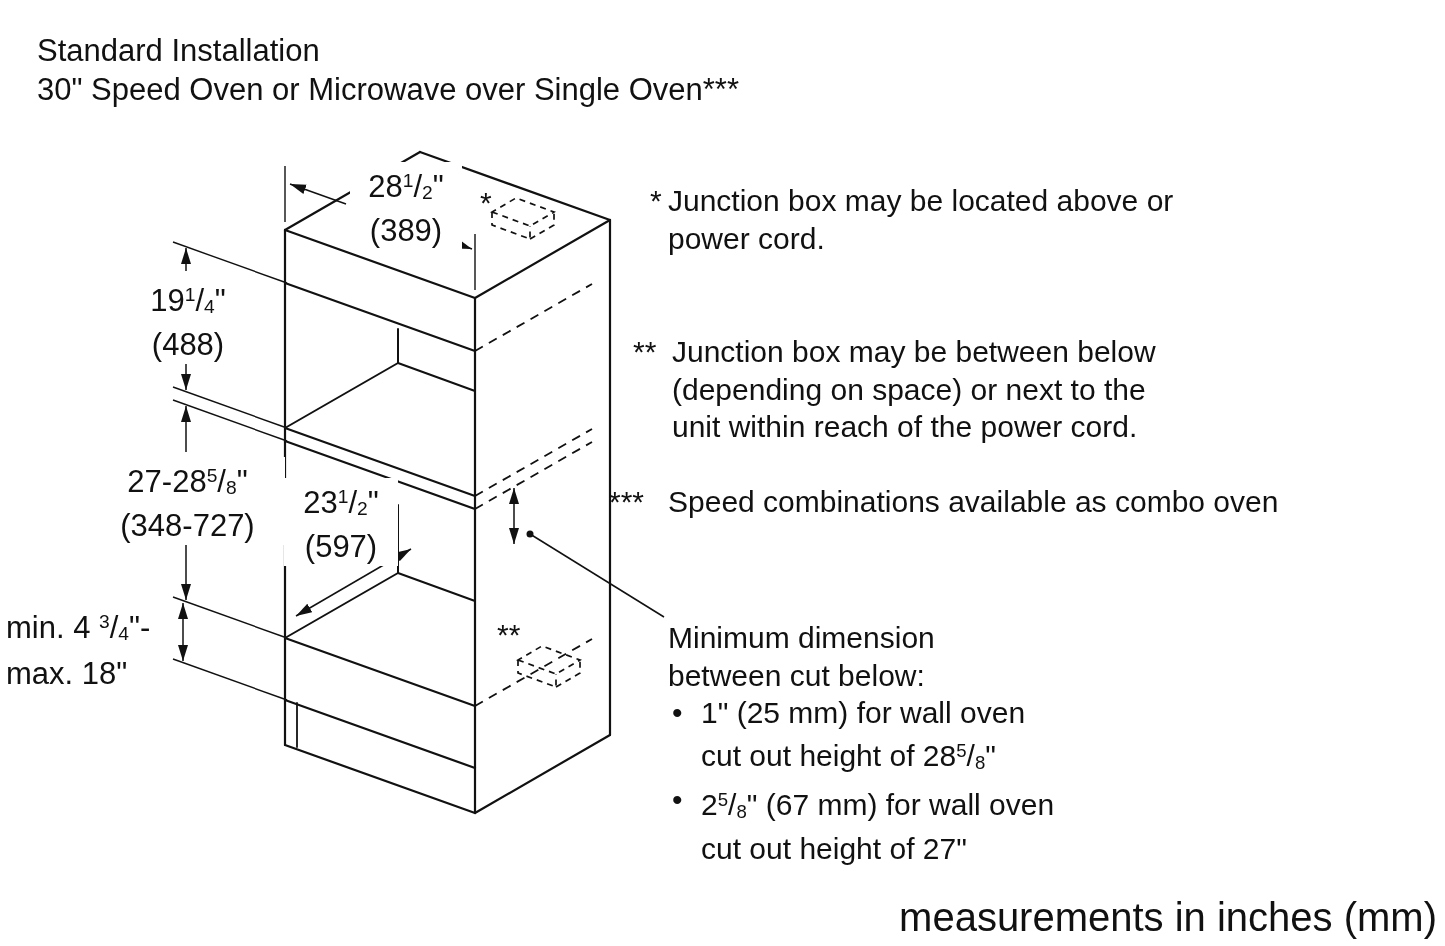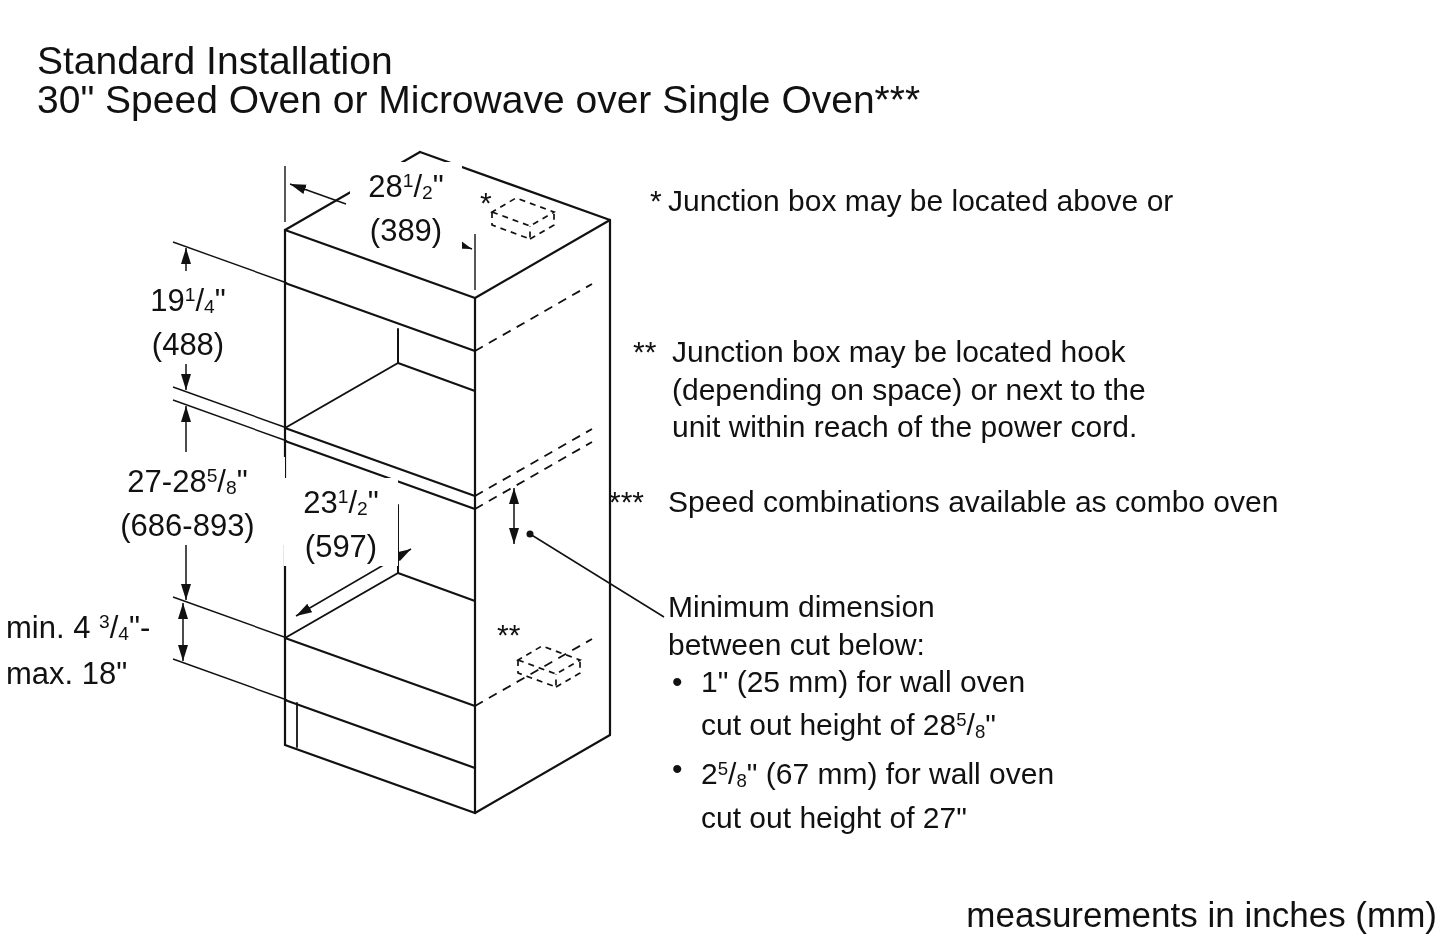--- a/index.html
+++ b/index.html
@@ -1,30 +1,30 @@
 <!DOCTYPE html>
 <html><head>
 <meta charset="utf-8">
 <style>
   *{margin:0;padding:0;box-sizing:border-box;}
   html,body{width:1445px;height:946px;}
   body{position:relative;background:#ffffff;color:#111;font-family:"Liberation Sans",sans-serif;overflow:hidden;}
   svg.art{position:absolute;left:0;top:0;}
-  .title{position:absolute;left:37px;top:41px;font-size:39px;line-height:39px;white-space:nowrap;}
+  .title{position:absolute;left:37px;top:31px;font-size:31px;line-height:39px;white-space:nowrap;}
   .dim{position:absolute;font-size:31px;line-height:38px;text-align:center;background:#ffffff;white-space:nowrap;}
   .dim.noband{background:transparent;}
   .sup{font-size:62%;vertical-align:0.5em;}
   .sub{font-size:62%;vertical-align:-0.12em;}
   .note{position:absolute;font-size:30px;line-height:37.5px;white-space:nowrap;}
   .nmark{position:absolute;left:0;top:0;}
   .jmark{position:absolute;font-size:30px;}
   .bullet-line{position:relative;padding-left:33px;}
   .bullet{position:absolute;left:4px;top:0;}
   .cont{padding-left:33px;}
-  .footer{position:absolute;right:8px;top:895px;font-size:35px;white-space:nowrap;}
+  .footer{position:absolute;right:8px;top:895px;font-size:40px;white-space:nowrap;}
 </style>
 </head>
 <body>
 
 <svg class="art" width="1445" height="946" viewBox="0 0 1445 946">
   <defs>
     <marker id="ah" orient="auto-start-reverse" markerUnits="userSpaceOnUse" markerWidth="18" markerHeight="12" refX="16" refY="6">
       <path d="M0,1 L16,6 L0,11 Z" fill="#111"></path>
     </marker>
   </defs>
@@ -113,54 +113,55 @@
   <div>(389)</div>
 </div>
 
 <div class="dim" style="left:128px;top:276px;width:120px;">
   <div><span>19</span><span class="sup">1</span><span>/</span><span class="sub">4</span><span>"</span></div>
   <div>(488)</div>
 </div>
 
 <div class="dim" style="left:90px;top:457px;width:195px;">
   <div><span>27-28</span><span class="sup">5</span><span>/</span><span class="sub">8</span><span>"</span></div>
-  <div>(686-893)</div>
+  <div>(348-727)</div>
 </div>
 
 <div class="dim" style="left:284px;top:478px;width:114px;">
   <div><span>23</span><span class="sup">1</span><span>/</span><span class="sub">2</span><span>"</span></div>
   <div>(597)</div>
 </div>
 
 <div class="dim noband" style="left:6px;top:602px;width:178px;text-align:left;line-height:40px;">
   <div><span>min. 4 </span><span class="sup">3</span><span>/</span><span class="sub">4</span><span>"-</span></div>
   <div>max. 18"</div>
 </div>
 
 <div class="jmark" style="left:480px;top:186px;">*</div>
 <div class="jmark" style="left:497px;top:618px;">**</div>
 
 <div class="note" style="left:650px;top:182px;padding-left:18px;">
   <span class="nmark">*</span>
   <div>Junction box may be located above or</div>
+  <div>power cord.</div>
 </div>
 
 <div class="note" style="left:633px;top:333px;padding-left:39px;">
   <span class="nmark">**</span>
-  <div>Junction box may be located hook</div>
+  <div>Junction box may be between below</div>
   <div>(depending on space) or next to the</div>
   <div>unit within reach of the power cord.</div>
 </div>
 
 <div class="note" style="left:609px;top:483px;padding-left:59px;">
   <span class="nmark">***</span>
   <div>Speed combinations available as combo oven</div>
 </div>
 
-<div class="note" style="left:668px;top:588px;">
+<div class="note" style="left:668px;top:619px;">
   <div>Minimum dimension</div>
   <div>between cut below:</div>
   <div class="bullet-line"><span class="bullet">•</span><span>1" (25 mm) for wall oven</span></div>
   <div class="cont"><span>cut out height of 28</span><span class="sup">5</span><span>/</span><span class="sub">8</span><span>"</span></div>
   <div class="bullet-line"><span class="bullet">•</span><span>2</span><span class="sup">5</span><span>/</span><span class="sub">8</span><span>" (67 mm) for wall oven</span></div>
   <div class="cont">cut out height of 27"</div>
 </div>
 
 <div class="footer">measurements in inches (mm)</div>
 

